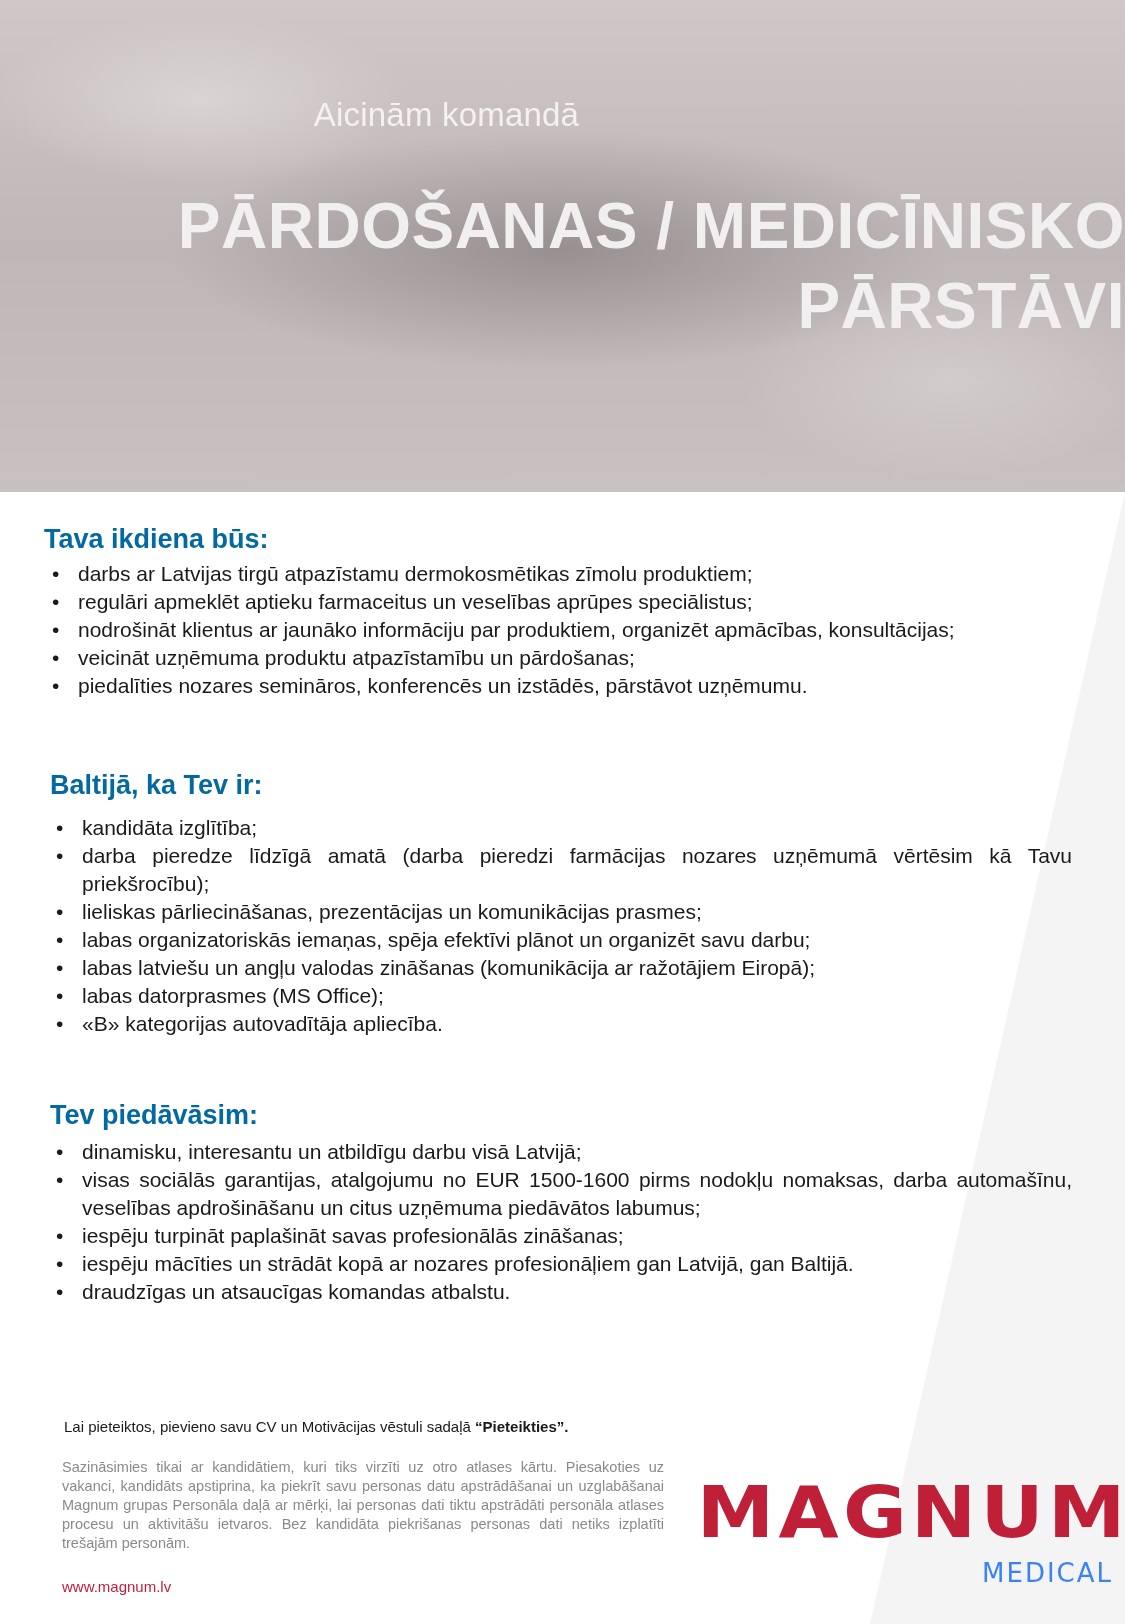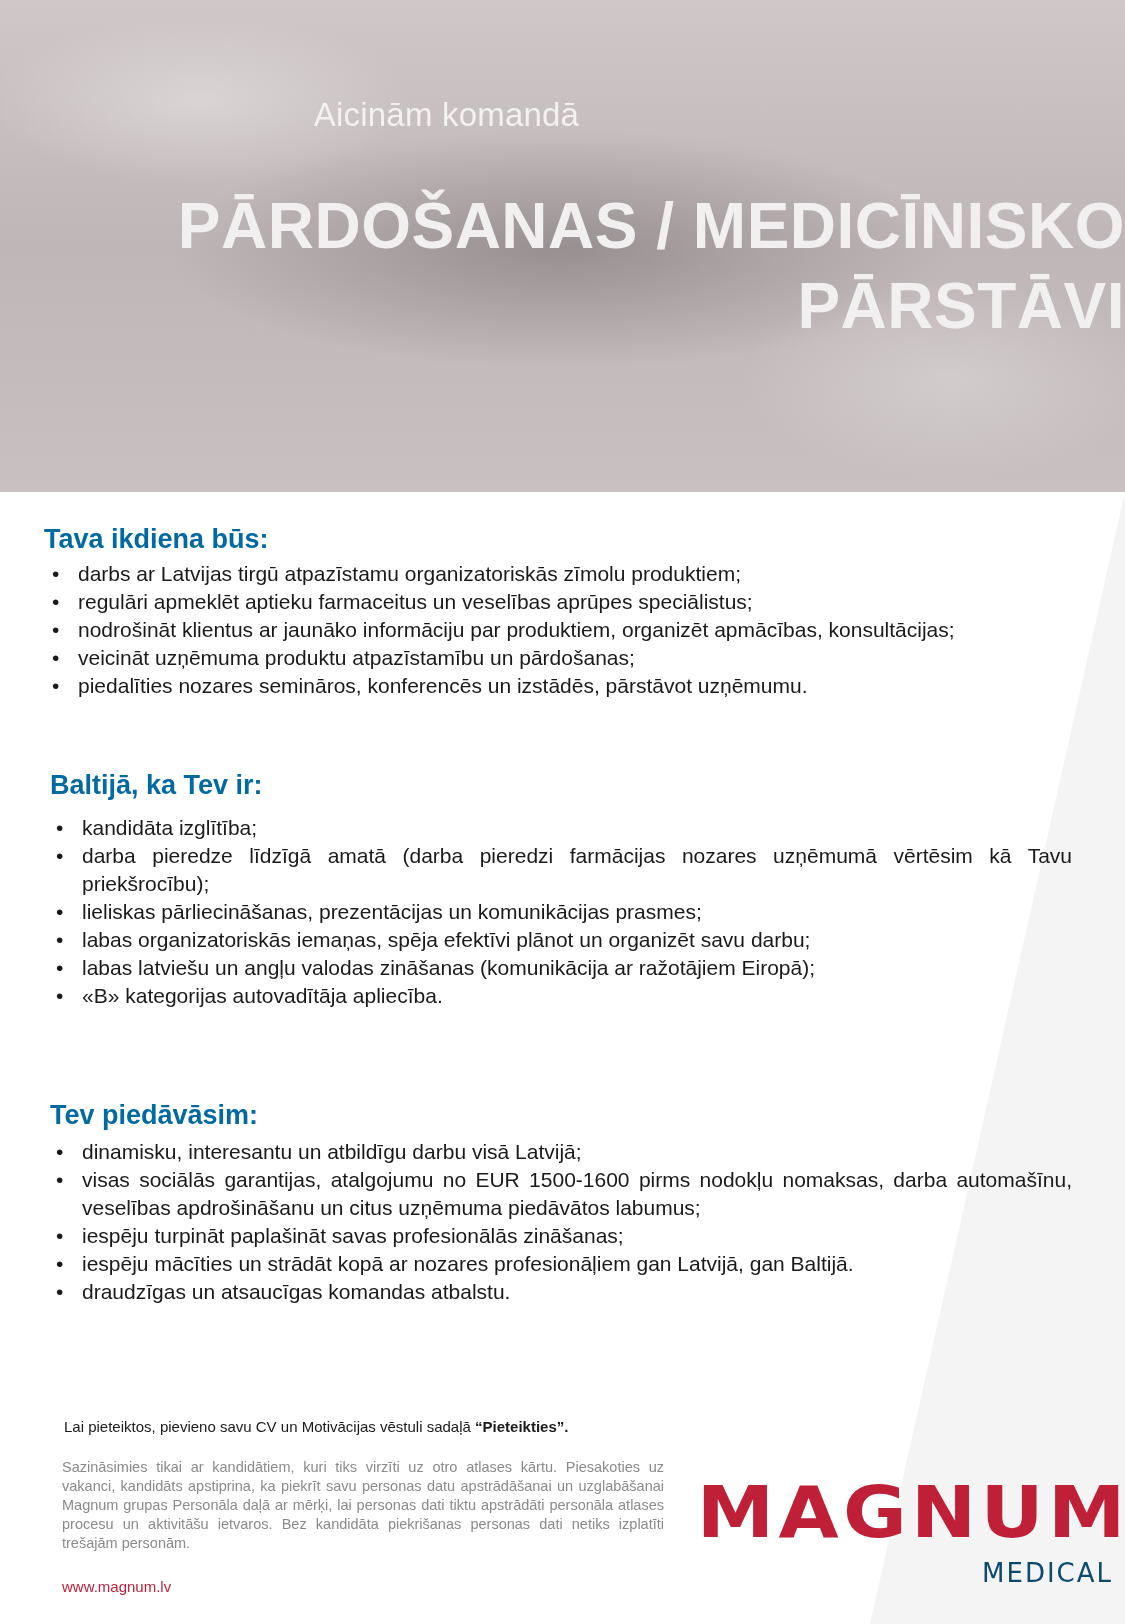--- a/index.html
+++ b/index.html
@@ -18,51 +18,52 @@
   .sec-title { position:absolute; color:#0369a1; font-weight:bold; font-size:27px; }
   ul.list { position:absolute; margin:0; padding:0; list-style:none; font-size:21px; line-height:28px; color:#1a1a1a; text-align:justify; }
   ul.list li { position:relative; padding-left:30px; }
   ul.list li::before { content:"•"; position:absolute; left:4px; top:0; }
   .apply { position:absolute; left:64px; top:1418px; font-size:15px; color:#1a1a1a; }
   .apply b { font-weight:bold; }
   .disclaimer { position:absolute; left:62px; top:1458px; width:602px; font-size:14.5px; line-height:19px; color:#8a8a8a; text-align:justify; }
   .web { position:absolute; left:62px; top:1578px; font-size:15px; color:#c21f3a; }
   .logo { position:absolute; left:698px; top:1472px; width:415px; text-align:right; }
   .logo-main { font-family:"DejaVu Sans", sans-serif; font-weight:bold; font-size:72px; color:#bf1f37; letter-spacing:4px; line-height:80px; transform:scaleX(1.08); }
-  .logo-sub { font-family:"DejaVu Sans", sans-serif; font-size:26px; color:#0c4a6e; letter-spacing:2px; margin-top:6px; }
+  .logo-sub { font-family:"DejaVu Sans", sans-serif; font-size:26px; color:#3b82f6; letter-spacing:2px; margin-top:6px; }
 </style>
 </head>
 <body>
 
 <div class="hero">
   <div class="hero-sub">Aicinām komandā</div>
   <div class="hero-title">
     <div>PĀRDOŠANAS / MEDICĪNISKO</div>
     <div>PĀRSTĀVI</div>
   </div>
 </div>
 
 <div class="diag"></div>
 
 <div class="sec-title" style="left:44px; top:524px;">Tava ikdiena būs:</div>
 <ul class="list" style="left:48px; top:560px; width:1040px;">
-  <li>darbs ar Latvijas tirgū atpazīstamu organizatoriskās zīmolu produktiem;</li>
+  <li>darbs ar Latvijas tirgū atpazīstamu dermokosmētikas zīmolu produktiem;</li>
   <li>regulāri apmeklēt aptieku farmaceitus un veselības aprūpes speciālistus;</li>
   <li>nodrošināt klientus ar jaunāko informāciju par produktiem, organizēt apmācības, konsultācijas;</li>
   <li>veicināt uzņēmuma produktu atpazīstamību un pārdošanas;</li>
   <li>piedalīties nozares semināros, konferencēs un izstādēs, pārstāvot uzņēmumu.</li>
 </ul>
 
 <div class="sec-title" style="left:50px; top:770px;">Baltijā, ka Tev ir:</div>
 <ul class="list" style="left:52px; top:814px; width:1020px;">
   <li>kandidāta izglītība;</li>
   <li>darba pieredze līdzīgā amatā (darba pieredzi farmācijas nozares uzņēmumā vērtēsim kā Tavu priekšrocību);</li>
   <li>lieliskas pārliecināšanas, prezentācijas un komunikācijas prasmes;</li>
   <li>labas organizatoriskās iemaņas, spēja efektīvi plānot un organizēt savu darbu;</li>
   <li>labas latviešu un angļu valodas zināšanas (komunikācija ar ražotājiem Eiropā);</li>
+  <li>labas datorprasmes (MS Office);</li>
   <li>«B» kategorijas autovadītāja apliecība.</li>
 </ul>
 
 <div class="sec-title" style="left:50px; top:1100px;">Tev piedāvāsim:</div>
 <ul class="list" style="left:52px; top:1138px; width:1020px;">
   <li>dinamisku, interesantu un atbildīgu darbu visā Latvijā;</li>
   <li>visas sociālās garantijas, atalgojumu no EUR 1500-1600 pirms nodokļu nomaksas, darba automašīnu, veselības apdrošināšanu un citus uzņēmuma piedāvātos labumus;</li>
   <li>iespēju turpināt paplašināt savas profesionālās zināšanas;</li>
   <li>iespēju mācīties un strādāt kopā ar nozares profesionāļiem gan Latvijā, gan Baltijā.</li>
   <li>draudzīgas un atsaucīgas komandas atbalstu.</li>

